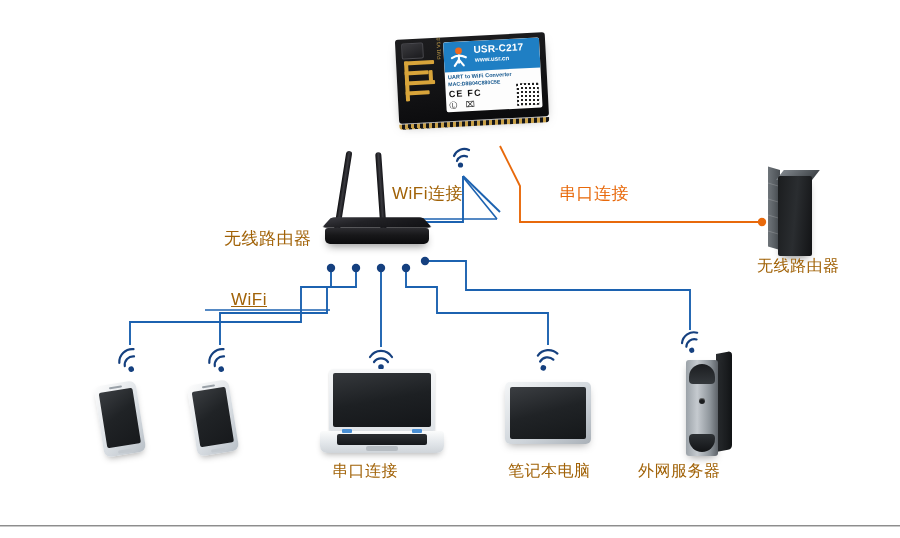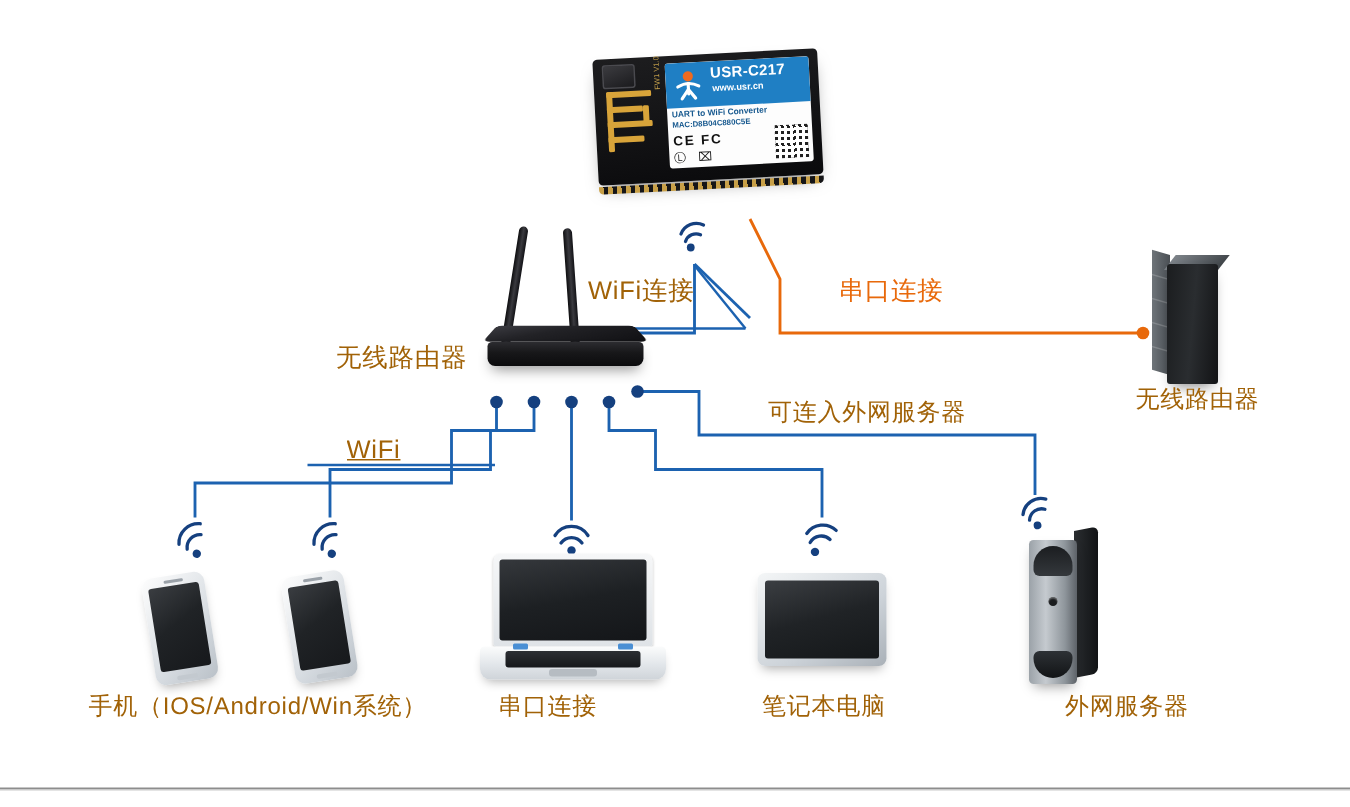--- a/index.html
+++ b/index.html
@@ -310,27 +310,25 @@
   </div>
 
   <div class="lbl blue big" style="left:392px;top:182px;">WiFi连接</div>
 
   <div class="lbl orange big" style="left:559px;top:182px;">串口连接</div>
 
   <div class="lbl blue big" style="left:224px;top:227px;">无线路由器</div>
 
   <div class="lbl blue big" style="left:231px;top:290px;text-decoration:underline;">WiFi</div>
 
-  <div class="lbl blue mid" style="left:512px;top:265px;">可连入外网服务器</div>
 
   <div class="lbl blue mid" style="left:757px;top:256px;">无线路由器</div>
 
-  <div class="lbl blue mid" style="left:59px;top:461px;">手机（IOS/Android/Win系统）</div>
 
   <div class="lbl blue mid" style="left:332px;top:461px;">串口连接</div>
 
   <div class="lbl blue mid" style="left:508px;top:461px;">笔记本电脑</div>
 
-  <div class="lbl blue mid" style="left:710px;top:461px;">外网服务器</div>
+  <div class="lbl blue mid" style="left:638px;top:461px;">外网服务器</div>
 
   <div class="divider" style="top:525px;"></div>
 
 </div>
 
 </body></html>

